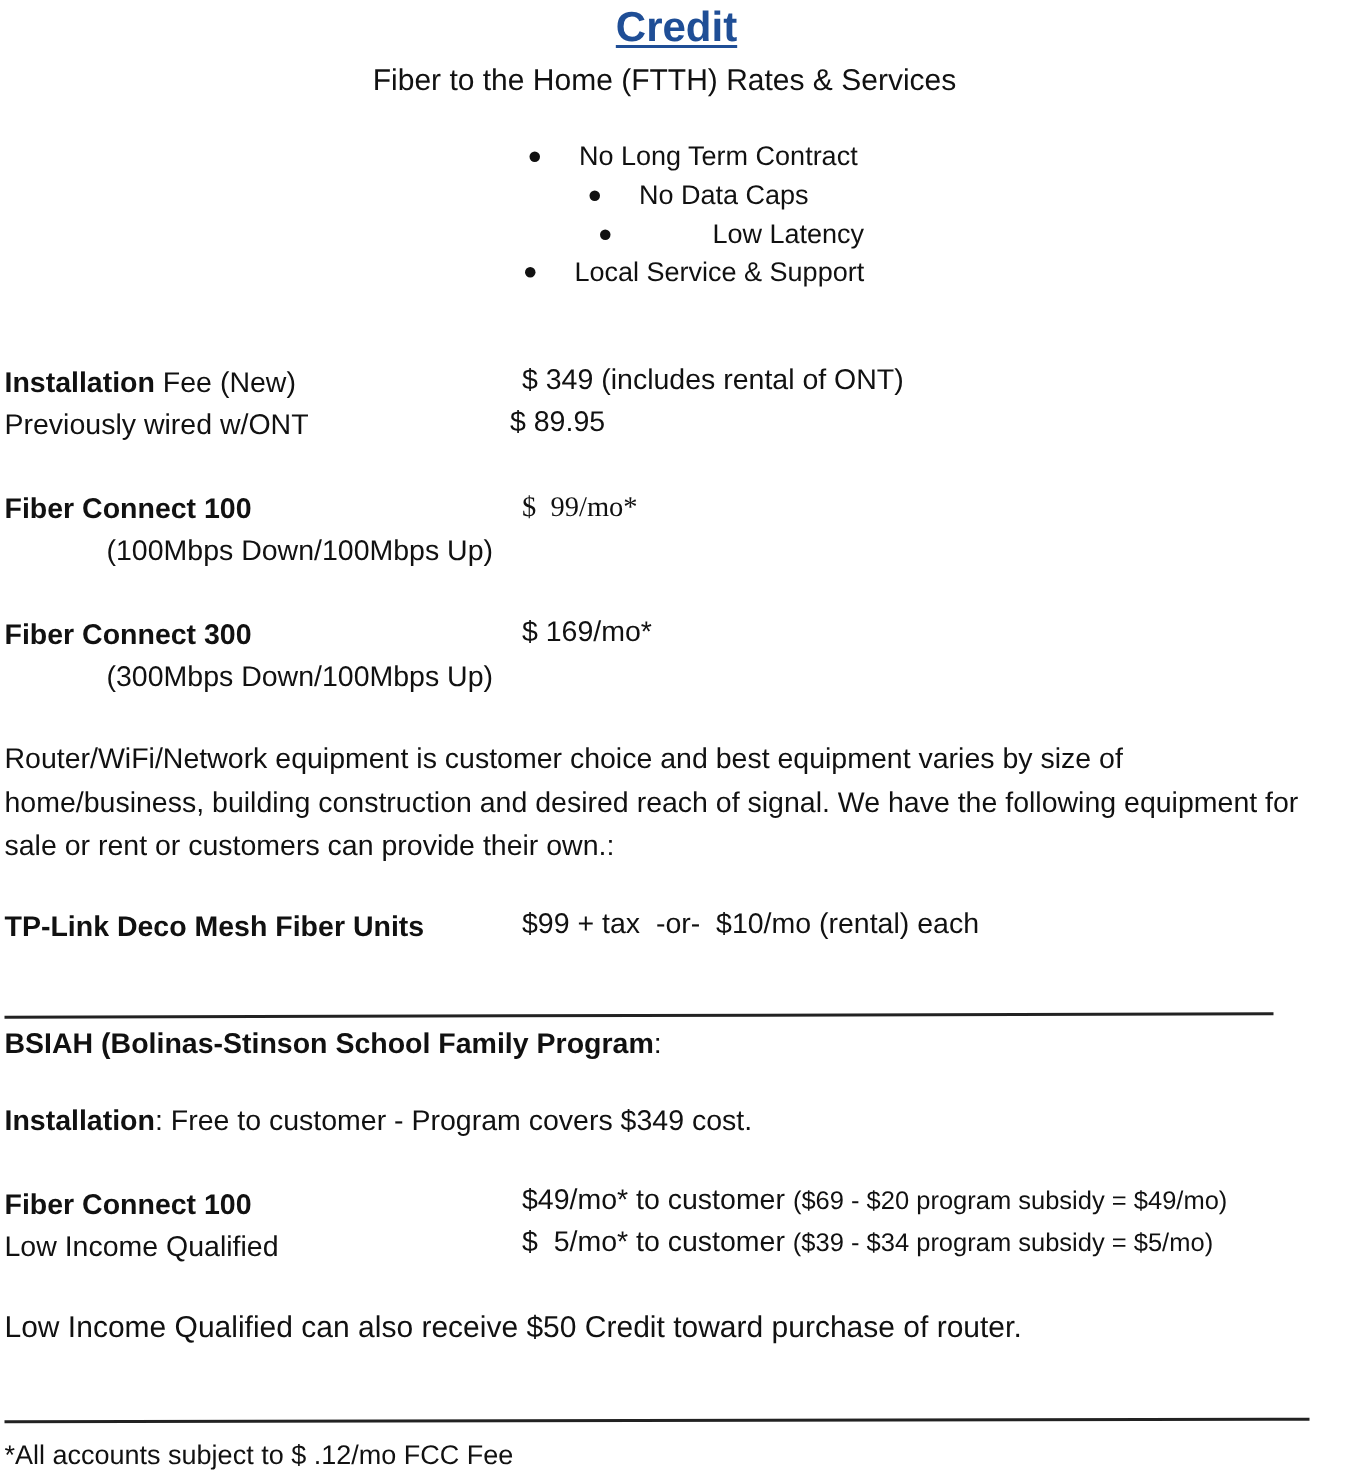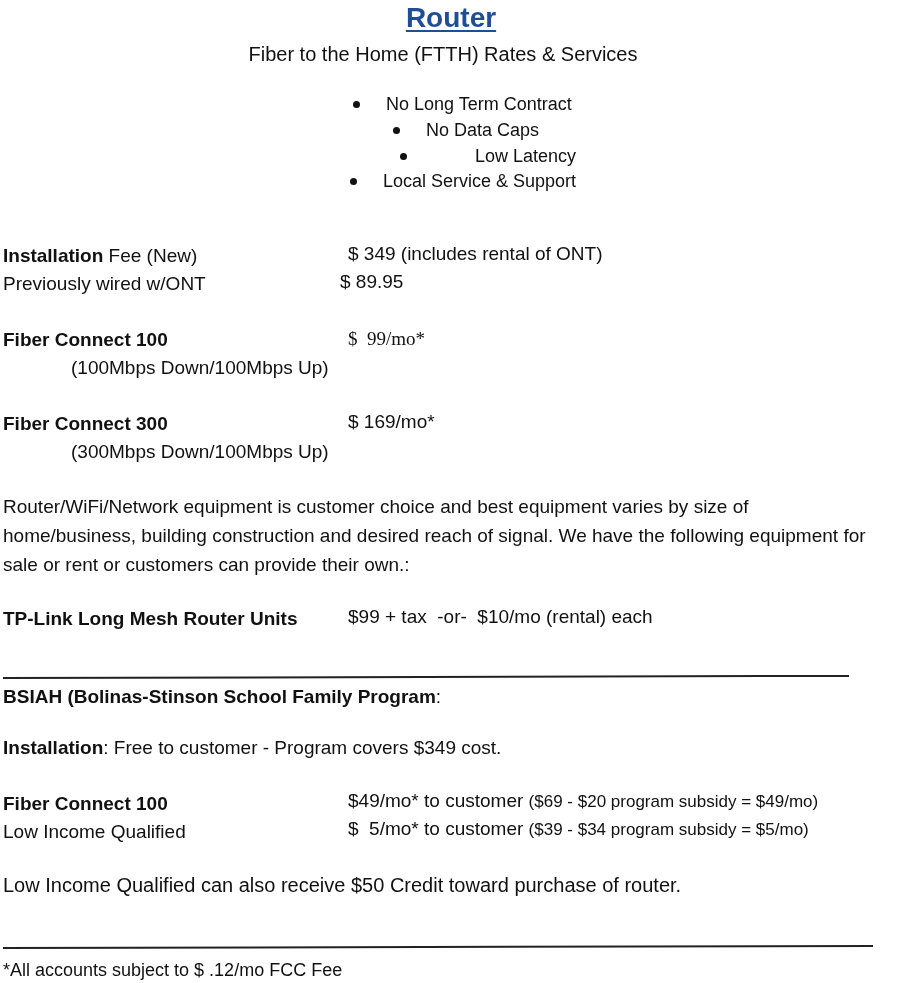--- a/index.html
+++ b/index.html
@@ -23,21 +23,21 @@
     }
     .row { font-size: 19px; }
     .b { font-weight: bold; }
     .para { left: 3px; font-size: 19px; line-height: 29px; white-space: normal; width: 880px; }
     .rule { height: 1.5px; background: #222; }
     .small { font-size: 17px; }
   </style>
 </head>
 <body>
 
-<div class="abs title"><span>Router</span></div>
+<div class="abs title"><span>Credit</span></div>
 <div class="abs subtitle">Fiber to the Home (FTTH) Rates &amp; Services</div>
 
 <div class="abs bullet" style="left:353px; top:94px;">
   <span class="dot"></span>
     <span>No Long Term Contract</span>
 </div>
 <div class="abs bullet" style="left:393px; top:120px;">
   <span class="dot"></span>
     <span>No Data Caps</span>
 </div>
@@ -60,21 +60,21 @@
 <div class="abs row b" style="left:3px; top:329px;">Fiber Connect 100</div>
 <div class="abs row" style="left:348px; top:328px; white-space:pre;font-family:Liberation Serif, serif;">$  99/mo*</div>
 <div class="abs row" style="left:71px; top:357px;">(100Mbps Down/100Mbps Up)</div>
 
 <div class="abs row b" style="left:3px; top:413px;">Fiber Connect 300</div>
 <div class="abs row" style="left:348px; top:411px; white-space:pre;">$ 169/mo*</div>
 <div class="abs row" style="left:71px; top:441px;">(300Mbps Down/100Mbps Up)</div>
 
 <div class="abs para" style="top:492px;">Router/WiFi/Network equipment is customer choice and best equipment varies by size of home/business, building construction and desired reach of signal.  We have the following equipment for sale or rent or customers can provide their own.:</div>
 
-<div class="abs row b" style="left:3px; top:608px;">TP-Link Long Mesh Router Units</div>
+<div class="abs row b" style="left:3px; top:608px;">TP-Link Deco Mesh Fiber Units</div>
 <div class="abs row" style="left:348px; top:606px; white-space:pre;">$99 + tax  -or-  $10/mo (rental) each</div>
 
 <div class="abs rule" style="left:3px; top:676px; width:846px; transform:rotate(-0.15deg);"></div>
 
 <div class="abs row" style="left:3px; top:686px;">
   <span class="b">BSIAH (Bolinas-Stinson School Family Program</span><span>:</span>
 </div>
 <div class="abs row" style="left:3px; top:737px;">
   <span class="b">Installation</span><span>: Free to customer - Program covers $349 cost.</span>
 </div>

